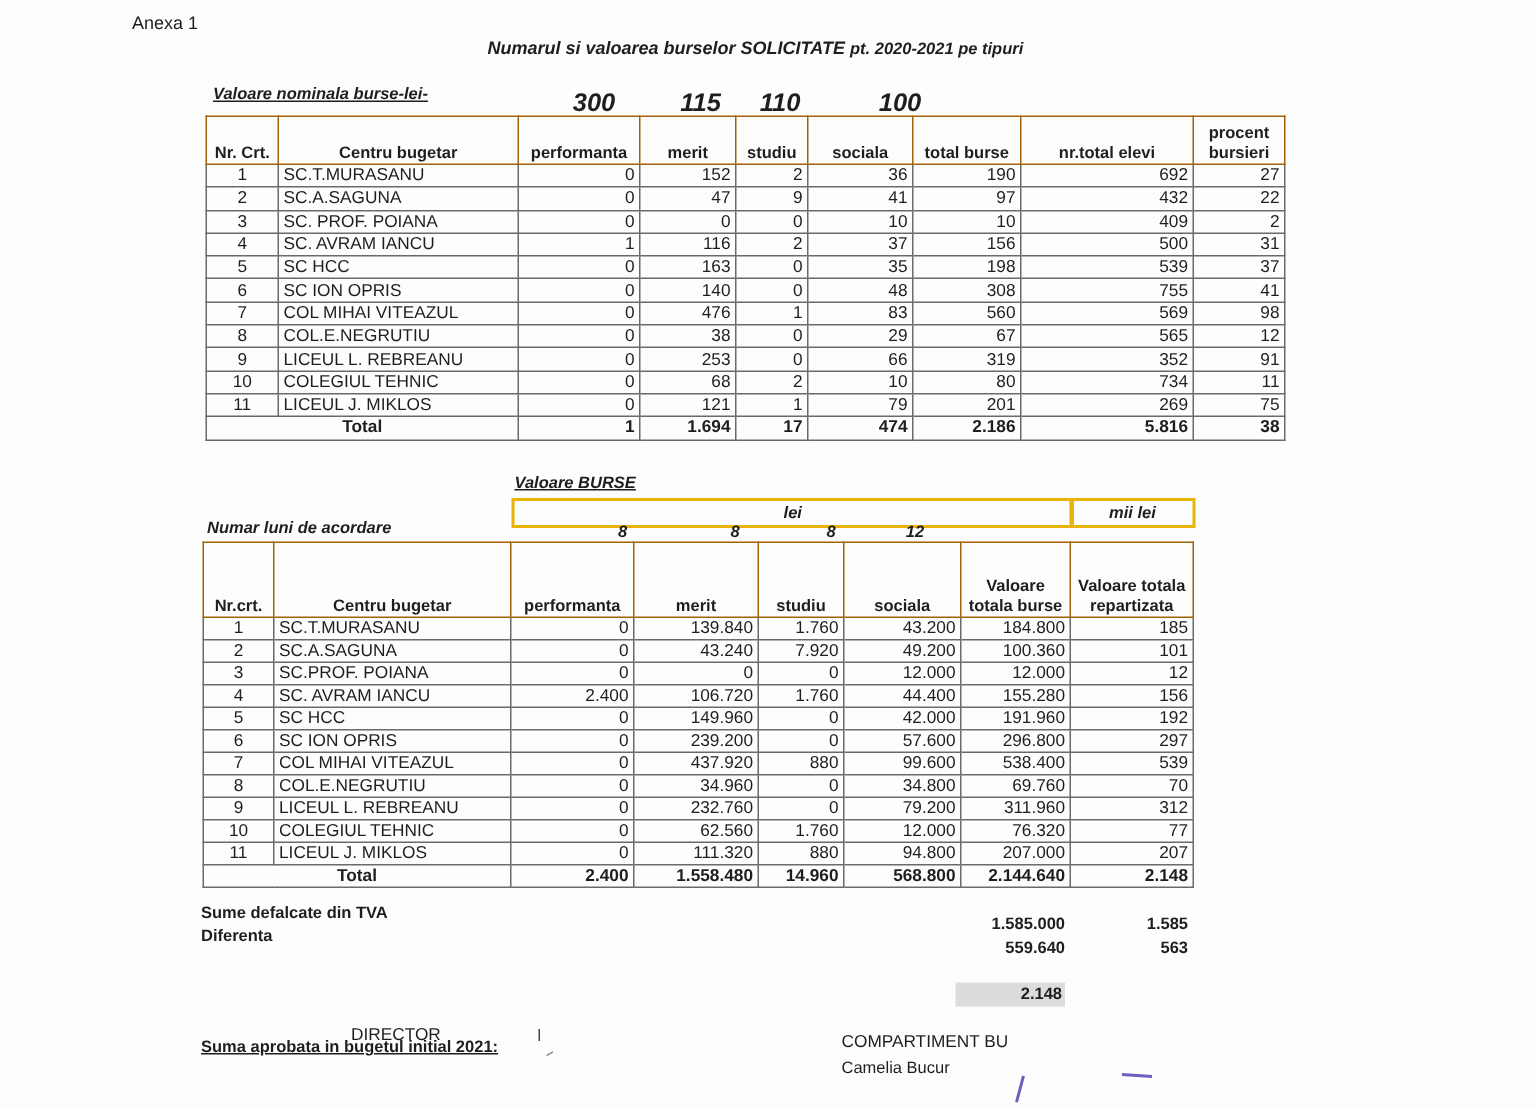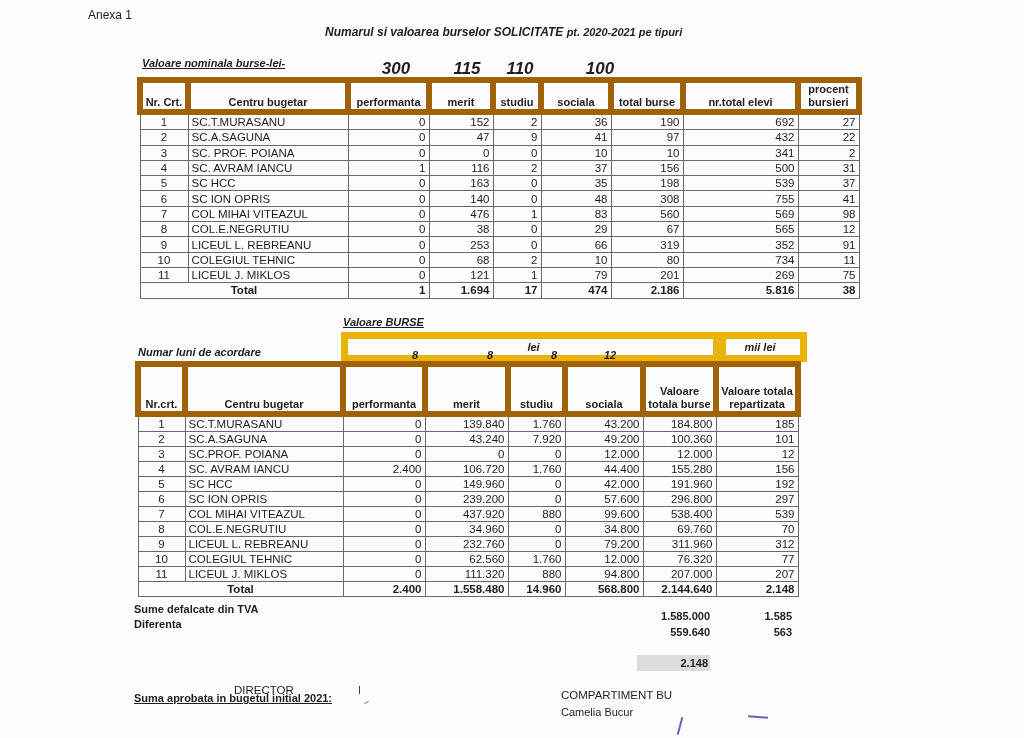--- a/index.html
+++ b/index.html
@@ -6,30 +6,30 @@
   body { width:1024px; height:738px; background:#fdfdfd; position:relative; overflow:hidden;
          font-family:"Liberation Sans", sans-serif; color:#1e1e1e; }
   .abs { position:absolute; }
   .annex { left:88px; top:8px; font-size:12px; }
   .title { left:301px; top:25px; font-size:12px; font-weight:bold; font-style:italic; white-space:nowrap;margin-left:24px; }
   .title .small { font-size:11px; }
   .nominal-label { left:142px; top:57px; font-size:11px; font-weight:bold; font-style:italic; text-decoration:underline; }
   .nominal-val { top:59px; font-size:17px; font-weight:bold; font-style:italic; width:60px; text-align:center; }
   table { border-collapse:collapse; position:absolute; table-layout:fixed; }
   td { border:1px solid #6a6a6a; padding:0 3px; font-size:11.5px; line-height:14px; height:14px; white-space:nowrap; overflow:hidden; }
-  th { border:6px solid #a16207; padding:0 2px; font-size:11px; font-weight:bold; vertical-align:bottom; line-height:13px; }
+  th { border:1px solid #a16207; padding:0 2px; font-size:11px; font-weight:bold; vertical-align:bottom; line-height:13px; }
   td.num { text-align:right; }
   td.center { text-align:center; }
   tr.total td { font-weight:bold; }
   .t1 { left:137px; top:77px; width:719px; }
   .t1 td { height:14.3px; }
   .t2 { left:135px; top:361px; width:660px; }
   .t2 td { height:13.3px; }
   .section2-title { left:343px; top:316px; font-size:11px; font-weight:bold; font-style:italic; text-decoration:underline; }
-  .unit-box { top:332px; height:16px; border:7px solid #eab308; font-size:11px; font-weight:bold; font-style:italic; text-align:center; line-height:16px; }
+  .unit-box { top:332px; height:16px; border:2px solid #eab308; font-size:11px; font-weight:bold; font-style:italic; text-align:center; line-height:16px; }
   .months-label { left:138px; top:346px; font-size:11px; font-weight:bold; font-style:italic; }
   .month-val { top:349px; font-size:11px; font-weight:bold; font-style:italic; text-align:center; width:40px; }
   .summary-label { font-size:11px; font-weight:bold; left:134px; }
   .summary-val { font-size:11px; font-weight:bold; text-align:right; }
   .approved-label { left:134px; top:653px; font-size:11px; font-weight:bold; text-decoration:underline;margin-top:39px; }
   .approved-val { left:637px; top:655px; width:73px; height:16px; background:#dcdcdc; font-size:11px; font-weight:bold; text-align:right; line-height:16px; padding-right:2px; box-sizing:border-box; }
   .sig { font-size:11.5px; }
   .pen { position:absolute; background:#6b5fc0; }
 </style>
 </head>
@@ -97,21 +97,21 @@
         <td class="num">22</td>
       </tr>
       <tr>
         <td class="center">3</td>
         <td class="">SC. PROF. POIANA</td>
         <td class="num">0</td>
         <td class="num">0</td>
         <td class="num">0</td>
         <td class="num">10</td>
         <td class="num">10</td>
-        <td class="num">341</td>
+        <td class="num">409</td>
         <td class="num">2</td>
       </tr>
       <tr>
         <td class="center">4</td>
         <td class="">SC. AVRAM IANCU</td>
         <td class="num">1</td>
         <td class="num">116</td>
         <td class="num">2</td>
         <td class="num">37</td>
         <td class="num">156</td>

